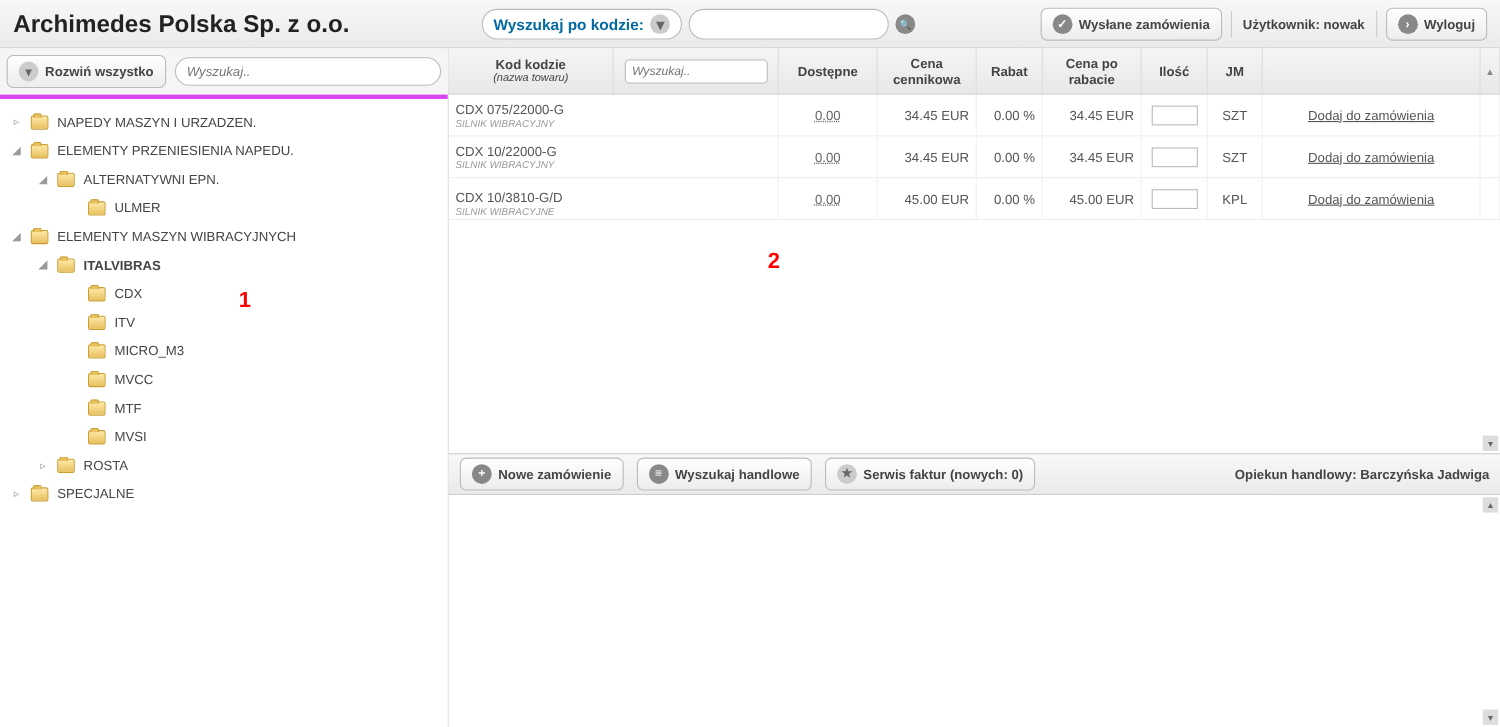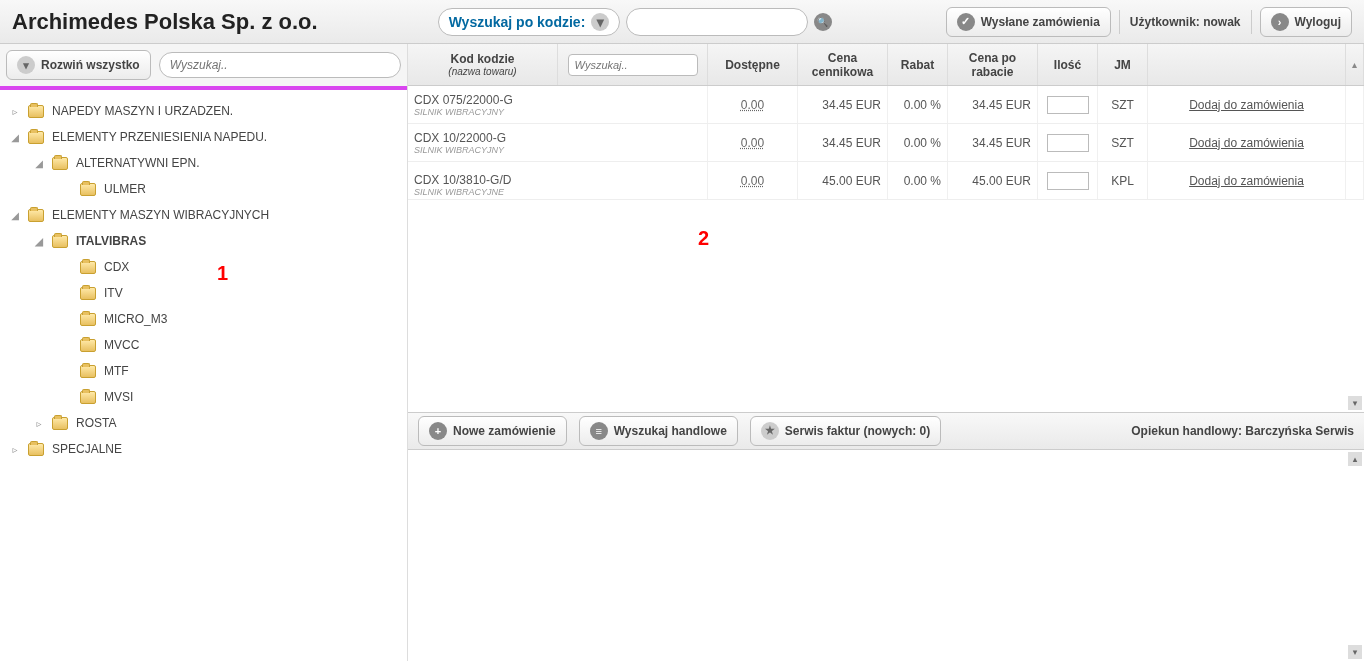--- a/index.html
+++ b/index.html
@@ -281,21 +281,21 @@
         <span>Nowe zamówienie</span>
       </div>
       <div class="pill-button">
         <span class="circle-icon doc"></span>
         <span>Wyszukaj handlowe</span>
       </div>
       <div class="pill-button">
         <span class="circle-icon light star"></span>
         <span>Serwis faktur (nowych: 0)</span>
       </div>
-      <div class="opiekun">Opiekun handlowy: Barczyńska Serwis</div>
+      <div class="opiekun">Opiekun handlowy: Barczyńska Jadwiga</div>
     </div>
 
     <div class="bottom-panel">
       <div class="scroll-arrow" style="top:2px;">▴</div>
       <div class="scroll-arrow" style="bottom:2px;">▾</div>
     </div>
 
     <div class="marker" style="top:183px; left:290px;">2</div>
   </div>
 

